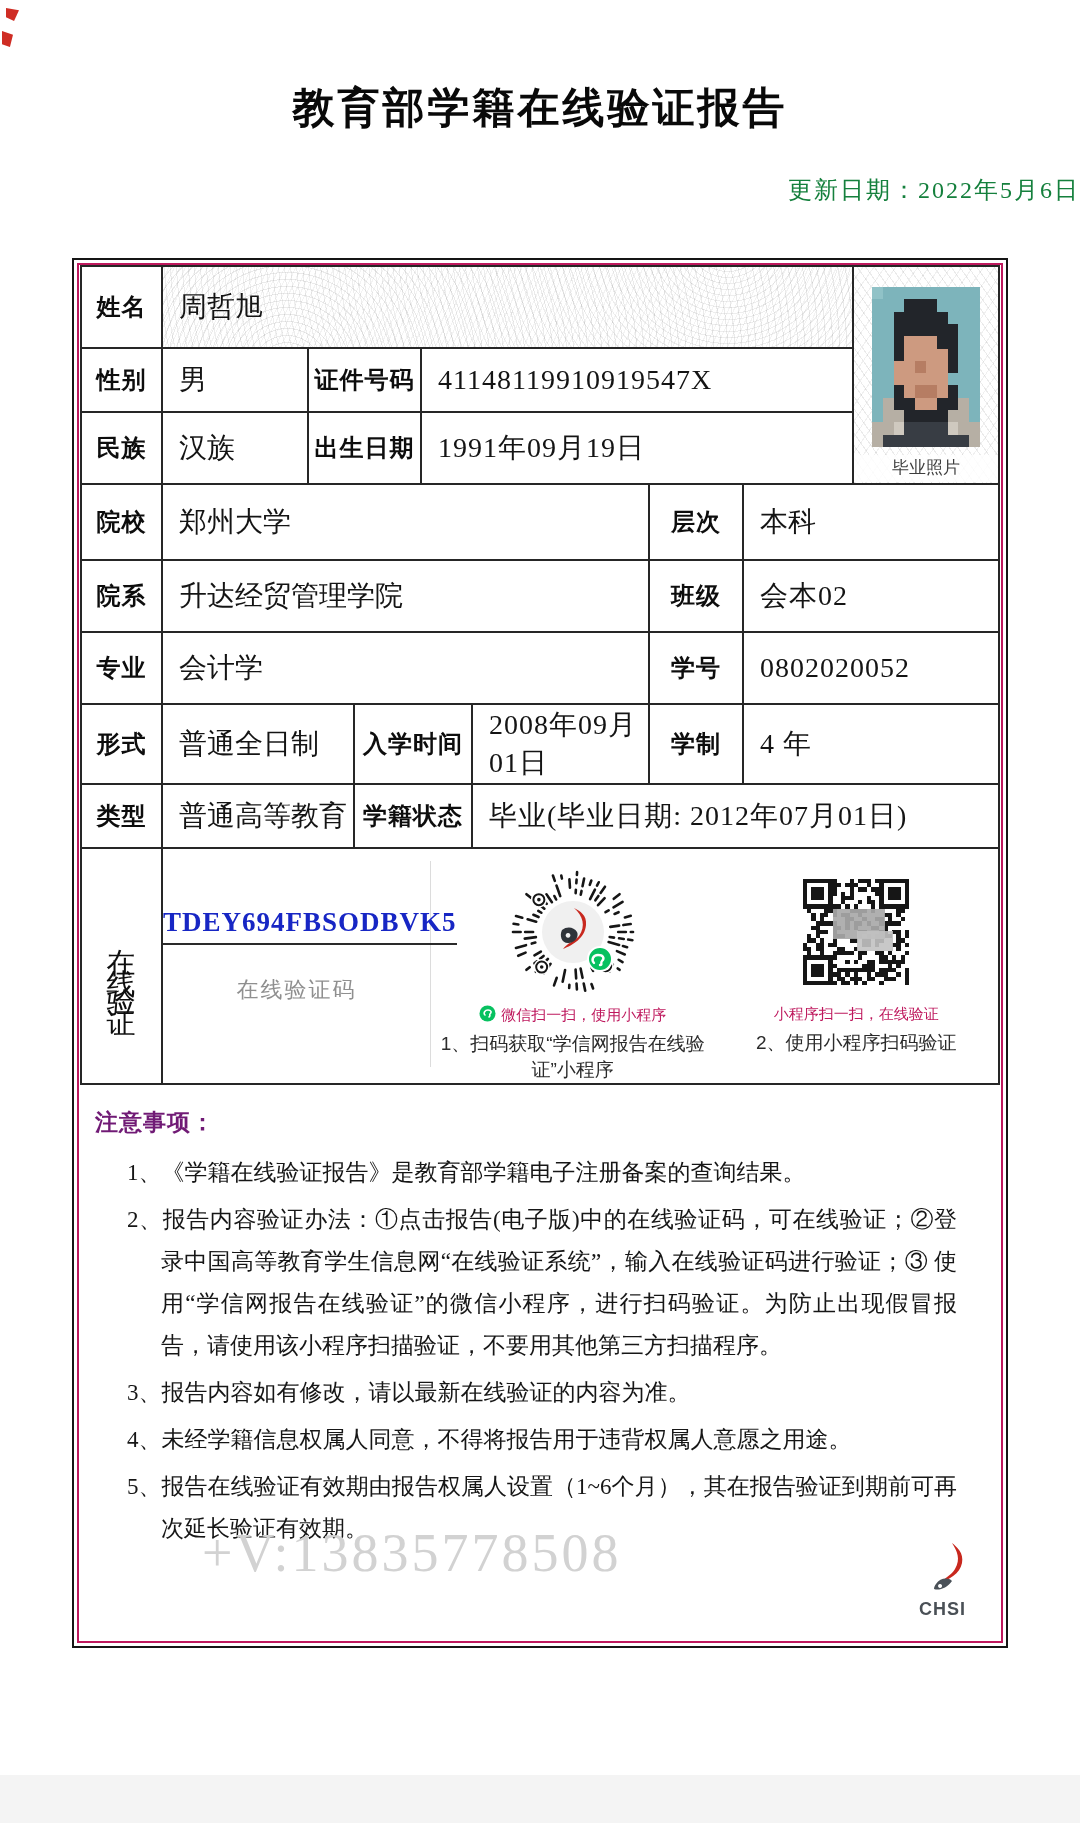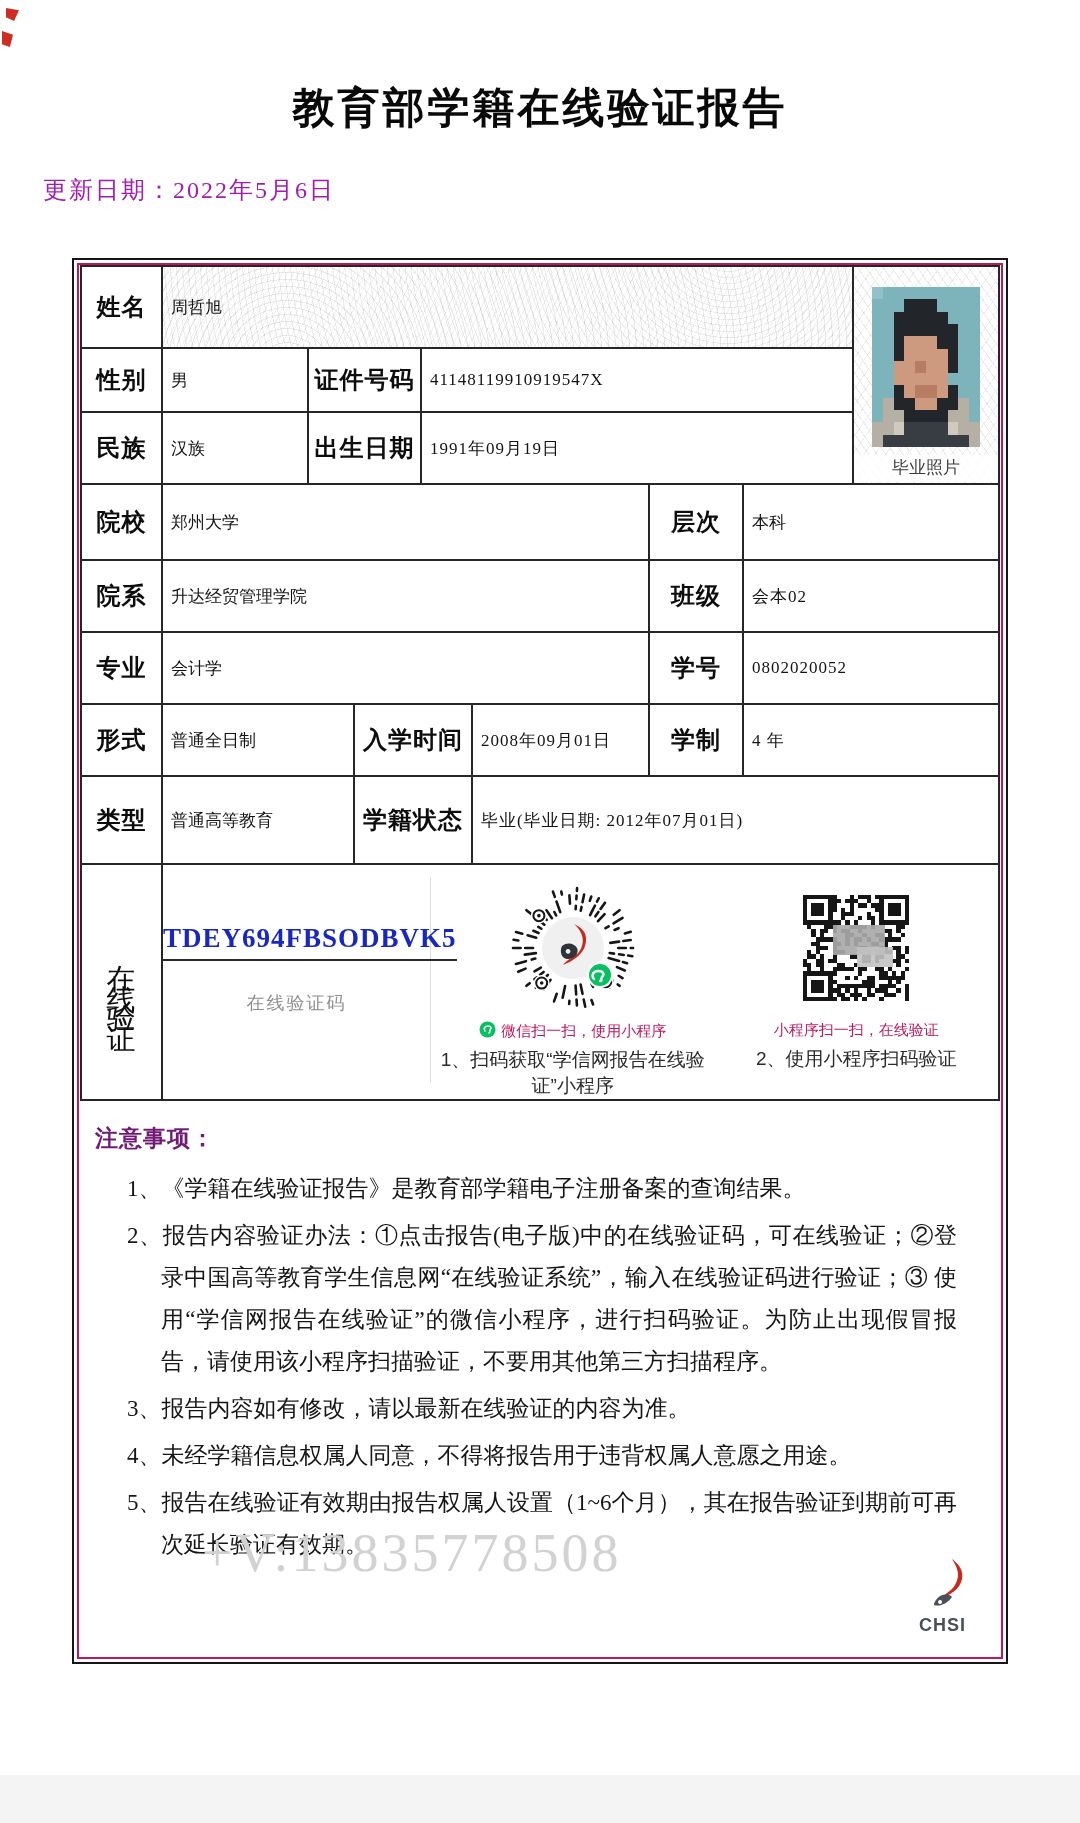--- a/index.html
+++ b/index.html
@@ -3,29 +3,29 @@
 <meta charset="utf-8">
 <style>
   html,body{margin:0;padding:0;background:#fff;}
   .page{position:relative;width:1080px;min-height:1823px;background:#fff;overflow:hidden;
         font-family:"Liberation Serif","DejaVu Serif",serif;color:#1a1a1a;}
   .corner-mark{position:absolute;background:#cf2d24;}
   .mark1{left:6px;top:8px;width:13px;height:13px;clip-path:polygon(0 0,100% 18%,62% 100%,0 72%);}
   .mark2{left:2px;top:30px;width:11px;height:17px;clip-path:polygon(0 6%,100% 28%,72% 100%,0 84%);}
   .title{margin:0;padding-top:80px;text-align:center;font:bold 42px "Liberation Sans","DejaVu Sans",sans-serif;
          letter-spacing:3px;color:#090909;}
-  .date{margin-top:38px;text-align:left;font-size:24px;letter-spacing:2px;color:#a21caf;margin-left:43px;}
+  .date{margin-top:38px;text-align:right;font-size:24px;letter-spacing:2px;color:#15803d;}
   .frame{position:relative;width:936px;margin:52px auto 0;border:2px solid #151515;padding:3px;box-sizing:border-box;}
   .frame-inner{border:2px solid #be185d;}
   table.info-table{border-collapse:collapse;table-layout:fixed;width:918px;margin:0 auto;}
   td{border:2px solid #262626;overflow:hidden;}
   .r1{height:82px;} .r2{height:64px;} .r3{height:72px;} .r4{height:76px;}
-  .r5{height:72px;} .r6{height:72px;} .r7{height:72px;} .r8{height:88px;} .r9{height:226px;}
+  .r5{height:72px;} .r6{height:72px;} .r7{height:72px;} .r8{height:64px;} .r9{height:226px;}
   td.lbl{text-align:center;font:bold 24px "Liberation Sans","DejaVu Sans",sans-serif;color:#0d0d0d;letter-spacing:1px;padding:0 2px;}
-  td.val{font-size:17px;padding-left:8px;color:#141414;}
+  td.val{font-size:28px;padding-left:16px;color:#141414;}
   td.num{letter-spacing:1px;}
   td.textured{background:
       repeating-radial-gradient(circle at 18% 130%, rgba(110,110,110,.14) 0 1px, transparent 1px 7px),
       repeating-radial-gradient(circle at 82% -40%, rgba(110,110,110,.12) 0 1px, transparent 1px 6px),
       repeating-linear-gradient(115deg, rgba(100,100,100,.08) 0 1px, transparent 1px 5px);}
   td.photo-cell{padding:0;text-align:center;vertical-align:top;background:
       repeating-linear-gradient(55deg, rgba(90,90,90,.12) 0 1px, transparent 1px 7px),
       repeating-linear-gradient(-55deg, rgba(90,90,90,.09) 0 1px, transparent 1px 9px);}
   .photo{display:inline-block;margin-top:20px;line-height:0;}
   .photo-caption{margin-top:4px;font-size:17px;color:#3d3d3d;background:rgba(255,255,255,.85);
@@ -33,21 +33,21 @@
   td.verify-cell{padding:0;vertical-align:top;}
   .vlabel{writing-mode:vertical-rl;text-orientation:upright;margin:0 auto;font-size:29px;
           letter-spacing:20px;color:#0e0e0e;height:208px;}
   td.vcell{text-align:center;vertical-align:middle;}
   .verify-flex{display:flex;height:100%;align-items:stretch;}
   .code-block{width:268px;box-sizing:border-box;text-align:center;padding-top:46px;
               border-right:1px solid #dcdcdc;margin:12px 0 16px;}
   .verify-code{display:inline-block;font:bold 27px "Liberation Serif","DejaVu Serif",serif;
                letter-spacing:1px;color:#1726c4;border-bottom:2px solid #2a2a2a;padding-bottom:5px;
                text-decoration:none;cursor:pointer;}
-  .code-caption{margin-top:30px;font-size:18px;color:#8f8f8f;letter-spacing:2px;}
+  .code-caption{margin-top:30px;font-size:22px;color:#8f8f8f;letter-spacing:2px;}
   .qr-area{flex:1;display:flex;padding-top:22px;}
   .qr-col{width:50%;text-align:center;}
   .qr-box{height:122px;display:flex;align-items:center;justify-content:center;}
   .qr-hint{margin-top:12px;font-size:15px;color:#be185d;font-family:"Liberation Sans","DejaVu Sans",sans-serif;
            display:flex;align-items:center;justify-content:center;gap:5px;}
   .qr-step{margin-top:6px;font-size:19px;color:#2b2b2b;font-family:"Liberation Sans","DejaVu Sans",sans-serif;}
   .notes{min-height:556px;box-sizing:border-box;padding:18px 44px 20px 16px;font-size:23px;color:#161616;}
   .notes-heading{font:bold 23px "Liberation Sans","DejaVu Sans",sans-serif;color:#701a75;
                  margin:4px 0 14px;letter-spacing:1px;}
   .note-item{line-height:42px;margin-bottom:5px;text-align:justify;padding-left:66px;text-indent:-34px;}

